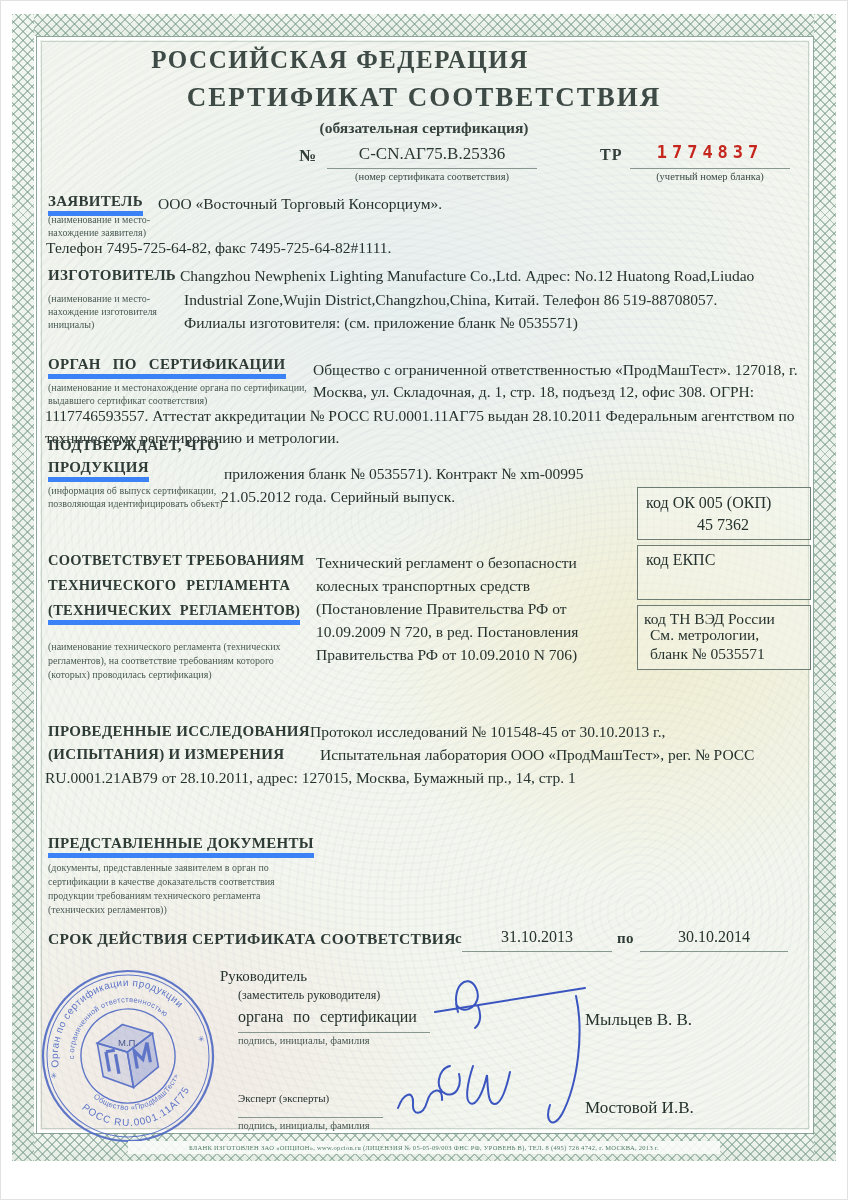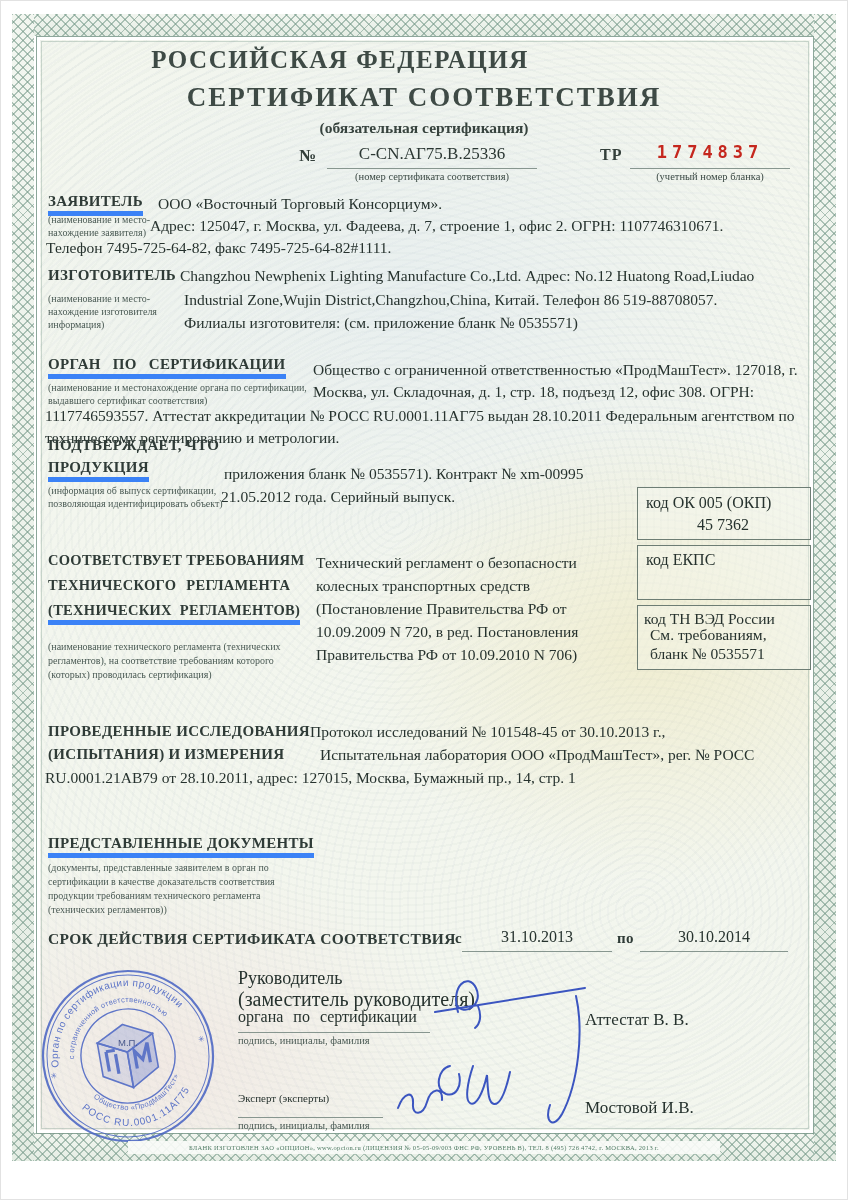--- a/index.html
+++ b/index.html
@@ -74,28 +74,27 @@
 
   <div class="abs" style="left:600px; top:146px; font-size:16px; font-weight:bold; letter-spacing:1px; color:#333f3a;">ТР</div>
   <div class="abs red-num" style="left:630px; top:142px; width:160px; text-align:center; font-size:17px; color:#c5271e;">1774837</div>
   <div class="fline" style="left:630px; top:167px; width:160px;"></div>
   <div class="abs cap" style="left:630px; top:171px; width:160px; text-align:center;">(учетный номер бланка)</div>
 
   <div class="abs lbl lbl-u" style="left:48px; top:193px;">ЗАЯВИТЕЛЬ</div>
   <div class="abs body" style="left:158px; top:195px;">ООО «Восточный Торговый Консорциум».</div>
   <div class="abs sub" style="left:48px; top:214px;">(наименование и место-</div>
   <div class="abs sub" style="left:48px; top:227px;">нахождение  заявителя)</div>
-  <div class="abs body" style="left:150px; top:217px;">Адрес: 125047, г. Москва, ул. Фадеева, д. 7, строение 1, офис 2. ОГРН: 1107746310671.</div>
   <div class="abs body" style="left:46px; top:239px;">Телефон 7495-725-64-82, факс 7495-725-64-82#1111.</div>
 
   <div class="abs lbl" style="left:48px; top:267px;">ИЗГОТОВИТЕЛЬ</div>
   <div class="abs body" style="left:180px; top:267px;">Changzhou Newphenix Lighting Manufacture Co.,Ltd. Адрес: No.12 Huatong Road,Liudao</div>
   <div class="abs sub" style="left:48px; top:293px;">(наименование и место-</div>
   <div class="abs sub" style="left:48px; top:306px;">нахождение изготовителя</div>
-  <div class="abs sub" style="left:48px; top:319px;">информация)</div>
+  <div class="abs sub" style="left:48px; top:319px;">инициалы)</div>
   <div class="abs body" style="left:184px; top:291px;">Industrial Zone,Wujin District,Changzhou,China, Китай. Телефон 86 519-88708057.</div>
   <div class="abs body" style="left:184px; top:314px;">Филиалы изготовителя: (см. приложение бланк № 0535571)</div>
 
   <div class="abs lbl lbl-u" style="left:48px; top:356px; word-spacing:8px;">ОРГАН ПО СЕРТИФИКАЦИИ</div>
   <div class="abs body" style="left:313px; top:361px;">Общество с ограниченной ответственностью «ПродМашТест». 127018, г.</div>
   <div class="abs sub" style="left:48px; top:382px;">(наименование и местонахождение органа по сертификации,</div>
   <div class="abs sub" style="left:48px; top:395px;">выдавшего сертификат соответствия)</div>
   <div class="abs body" style="left:313px; top:383px;">Москва, ул. Складочная, д. 1, стр. 18, подъезд 12, офис 308. ОГРН:</div>
   <div class="abs body" style="left:45px; top:407px;">1117746593557. Аттестат аккредитации № РОСС RU.0001.11АГ75 выдан 28.10.2011 Федеральным агентством по</div>
   <div class="abs body" style="left:45px; top:429px;">техническому регулированию и метрологии.</div>
@@ -109,21 +108,21 @@
 
   <div class="boxed" style="left:637px; top:487px; width:172px; height:51px;"></div>
   <div class="abs body" style="left:646px; top:494px; font-size:16px;">код ОК 005 (ОКП)</div>
   <div class="abs body" style="left:637px; top:516px; width:172px; text-align:center; font-size:16px;">45 7362</div>
 
   <div class="boxed" style="left:637px; top:545px; width:172px; height:53px;"></div>
   <div class="abs body" style="left:646px; top:551px; font-size:16px;">код ЕКПС</div>
 
   <div class="boxed" style="left:637px; top:605px; width:172px; height:63px;"></div>
   <div class="abs body" style="left:644px; top:610px; font-size:15.5px;">код ТН ВЭД России</div>
-  <div class="abs body" style="left:650px; top:626px; font-size:15.5px;">См. требованиям,</div>
+  <div class="abs body" style="left:650px; top:626px; font-size:15.5px;">См. метрологии,</div>
   <div class="abs body" style="left:650px; top:645px; font-size:15.5px;">бланк № 0535571</div>
 
   <div class="abs lbl" style="left:48px; top:552px; font-size:14.5px;">СООТВЕТСТВУЕТ ТРЕБОВАНИЯМ</div>
   <div class="abs lbl" style="left:48px; top:577px; font-size:14.5px; word-spacing:6px;">ТЕХНИЧЕСКОГО  РЕГЛАМЕНТА</div>
   <div class="abs lbl lbl-u" style="left:48px; top:602px; font-size:14.5px; word-spacing:4px;">(ТЕХНИЧЕСКИХ  РЕГЛАМЕНТОВ)</div>
   <div class="abs body" style="left:316px; top:554px;">Технический регламент о безопасности</div>
   <div class="abs body" style="left:316px; top:577px;">колесных транспортных средств</div>
   <div class="abs body" style="left:316px; top:600px;">(Постановление Правительства РФ от</div>
   <div class="abs body" style="left:316px; top:623px;text-align:center;">10.09.2009 N 720, в ред. Постановления</div>
   <div class="abs body" style="left:316px; top:646px;">Правительства РФ от 10.09.2010 N 706)</div>
@@ -144,26 +143,26 @@
   <div class="abs sub" style="left:48px; top:904px;">(технических регламентов))</div>
 
   <div class="abs lbl" style="left:48px; top:930px; font-size:15.5px;">СРОК ДЕЙСТВИЯ СЕРТИФИКАТА СООТВЕТСТВИЯ</div>
   <div class="abs lbl" style="left:455px; top:930px; font-size:15px;">с</div>
   <div class="abs body" style="left:462px; top:928px; width:150px; text-align:center; font-size:16px;">31.10.2013</div>
   <div class="fline" style="left:462px; top:950px; width:150px;"></div>
   <div class="abs lbl" style="left:617px; top:930px; font-size:15px;">по</div>
   <div class="abs body" style="left:640px; top:928px; width:148px; text-align:center; font-size:16px;">30.10.2014</div>
   <div class="fline" style="left:640px; top:950px; width:148px;"></div>
 
-  <div class="abs body" style="left:238px; top:968px; font-size:18px;">Руководитель</div>
-  <div class="abs body" style="left:238px; top:988px; font-size:20px;">(заместитель руководителя)</div>
+  <div class="abs body" style="left:220px; top:968px; font-size:15px;">Руководитель</div>
+  <div class="abs body" style="left:238px; top:988px; font-size:12px;">(заместитель руководителя)</div>
   <div class="abs body" style="left:238px; top:1008px; font-size:16px; word-spacing:6px;">органа по сертификации</div>
   <div class="fline" style="left:238px; top:1031px; width:192px;"></div>
   <div class="abs sub" style="left:238px; top:1035px; font-size:10.5px;">подпись, инициалы, фамилия</div>
-  <div class="abs body" style="left:585px; top:1010px; font-size:17px;">Аттестат В. В.</div>
+  <div class="abs body" style="left:585px; top:1010px; font-size:17px;">Мыльцев В. В.</div>
 
   <div class="abs body" style="left:238px; top:1092px; font-size:11px;">Эксперт (эксперты)</div>
   <div class="fline" style="left:238px; top:1116px; width:145px;"></div>
   <div class="abs sub" style="left:238px; top:1120px; font-size:10.5px;">подпись, инициалы, фамилия</div>
   <div class="abs body" style="left:585px; top:1098px; font-size:17px;">Мостовой И.В.</div>
 
   <svg class="abs" style="left:38px; top:966px; opacity:.88;" width="180" height="180" viewBox="0 0 180 180">
     <defs>
       <path id="arcOT" d="M 20,90 A 70,70 0 0 1 160,90"></path>
       <path id="arcOB" d="M 20,90 A 70,70 0 0 0 160,90"></path>

